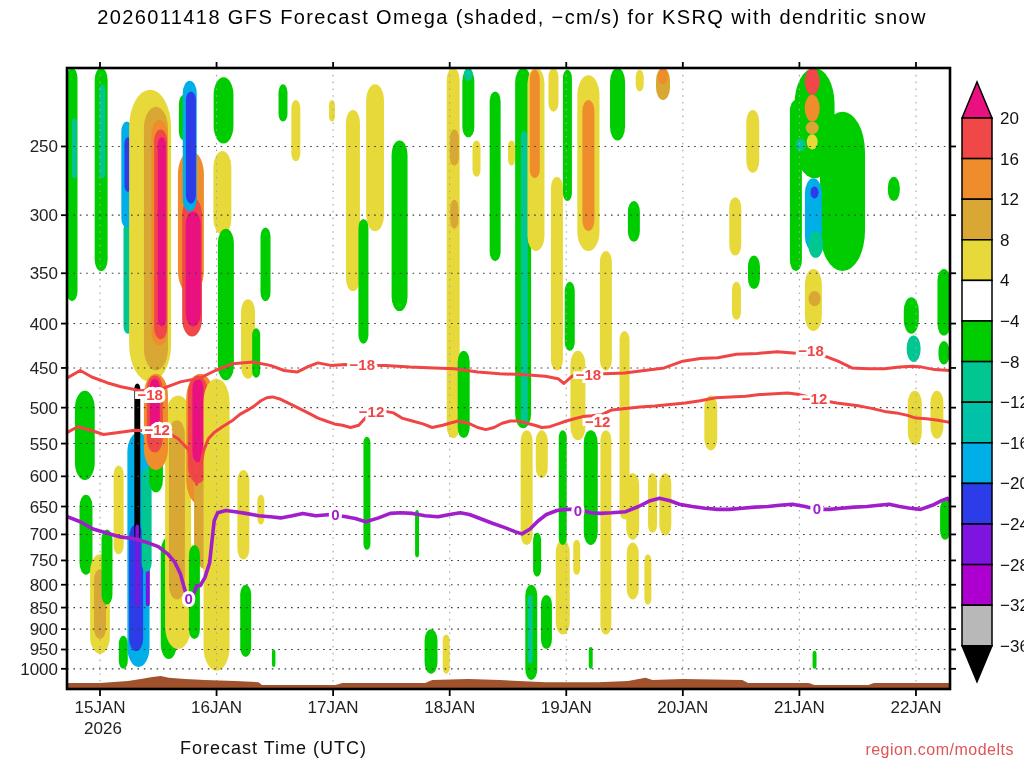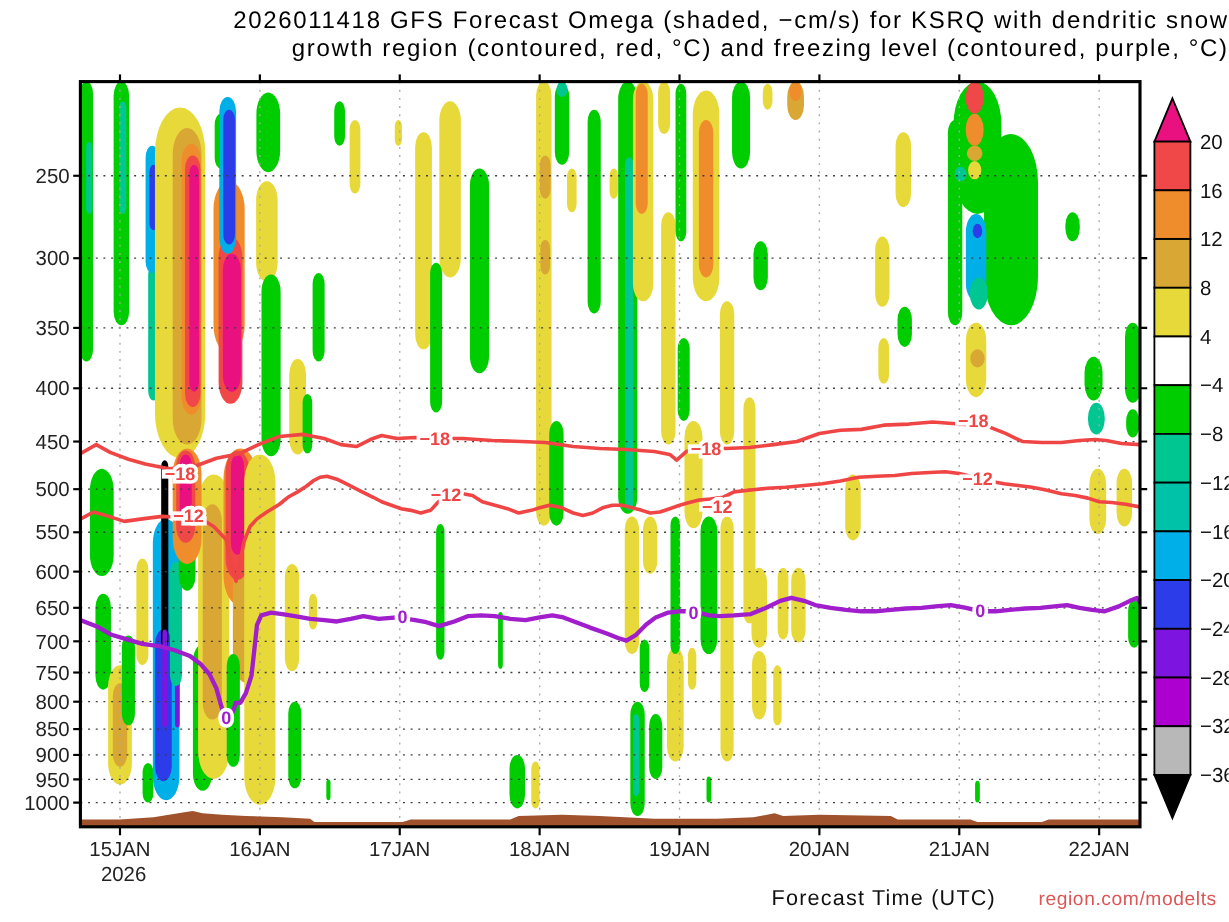--- a/index.html
+++ b/index.html
@@ -2,26 +2,26 @@
 <html><head>
 <meta charset="utf-8">
 <style>
   html,body{margin:0;padding:0;}
   body{
     width:1024px;height:768px;position:relative;background:#ffffff;
     font-family:"Liberation Sans",sans-serif;overflow:hidden;
   }
   #chart{position:absolute;left:0;top:0;}
   .title{
-    position:absolute;left:0;top:5px;width:1024px;text-align:right;
+    position:absolute;left:0;top:5px;width:1024px;text-align:center;
     color:#000;font-size:20px;line-height:24px;letter-spacing:1.4px;
     font-family:"Liberation Sans",sans-serif;
   }
   .xlabel{
-    position:absolute;left:180px;top:738px;width:650px;text-align:right;
+    position:absolute;left:180px;top:738px;width:650px;text-align:left;
     color:#111;font-size:18px;letter-spacing:1px;
   }
   .watermark{
     position:absolute;right:10px;top:741px;color:#dd5555;
     font-size:16px;letter-spacing:.5px;
   }
 </style>
 </head>
 <body>
 
@@ -323,16 +323,15 @@
       <text x="1000" y="489.40000000000003" text-anchor="start" fill="#111" font-size="17px" font-family="&quot;Liberation Sans&quot;,sans-serif">−20</text>
       <text x="1000" y="530" text-anchor="start" fill="#111" font-size="17px" font-family="&quot;Liberation Sans&quot;,sans-serif">−24</text>
       <text x="1000" y="570.6" text-anchor="start" fill="#111" font-size="17px" font-family="&quot;Liberation Sans&quot;,sans-serif">−28</text>
       <text x="1000" y="611.2" text-anchor="start" fill="#111" font-size="17px" font-family="&quot;Liberation Sans&quot;,sans-serif">−32</text>
       <text x="1000" y="651.8000000000001" text-anchor="start" fill="#111" font-size="17px" font-family="&quot;Liberation Sans&quot;,sans-serif">−36</text>
     </g>
   </svg>
 
 <div class="title">
   <div>2026011418 GFS Forecast Omega (shaded, −cm/s) for KSRQ with dendritic snow</div>
-  <div>growth region (contoured, red, °C) and freezing level (contoured, purple, °C)</div>
 </div>
 <div class="xlabel">Forecast Time (UTC)</div>
 <div class="watermark">region.com/modelts</div>
 
 </body></html>

